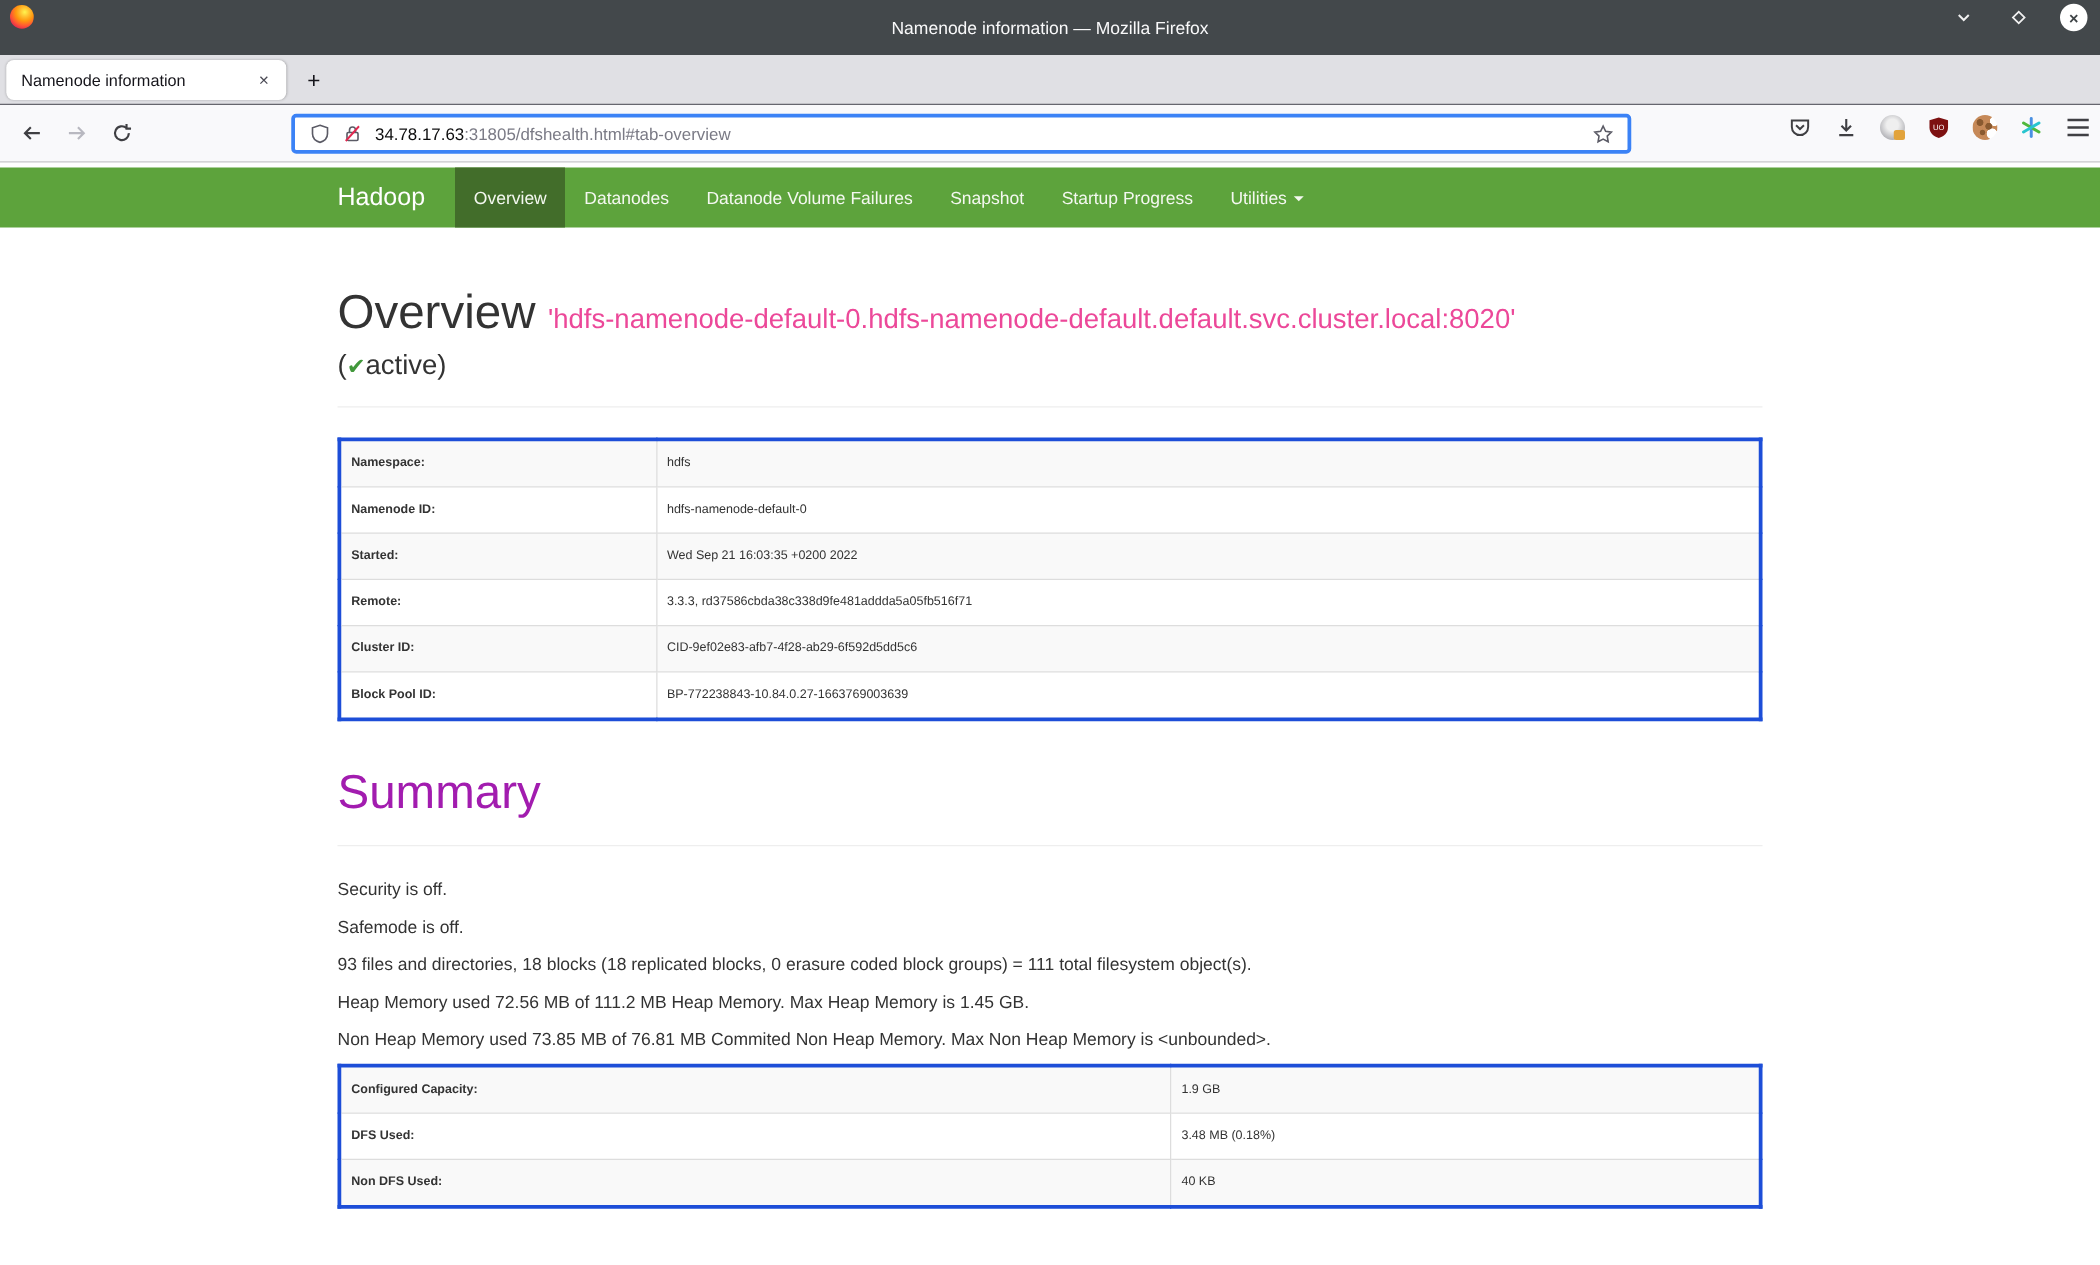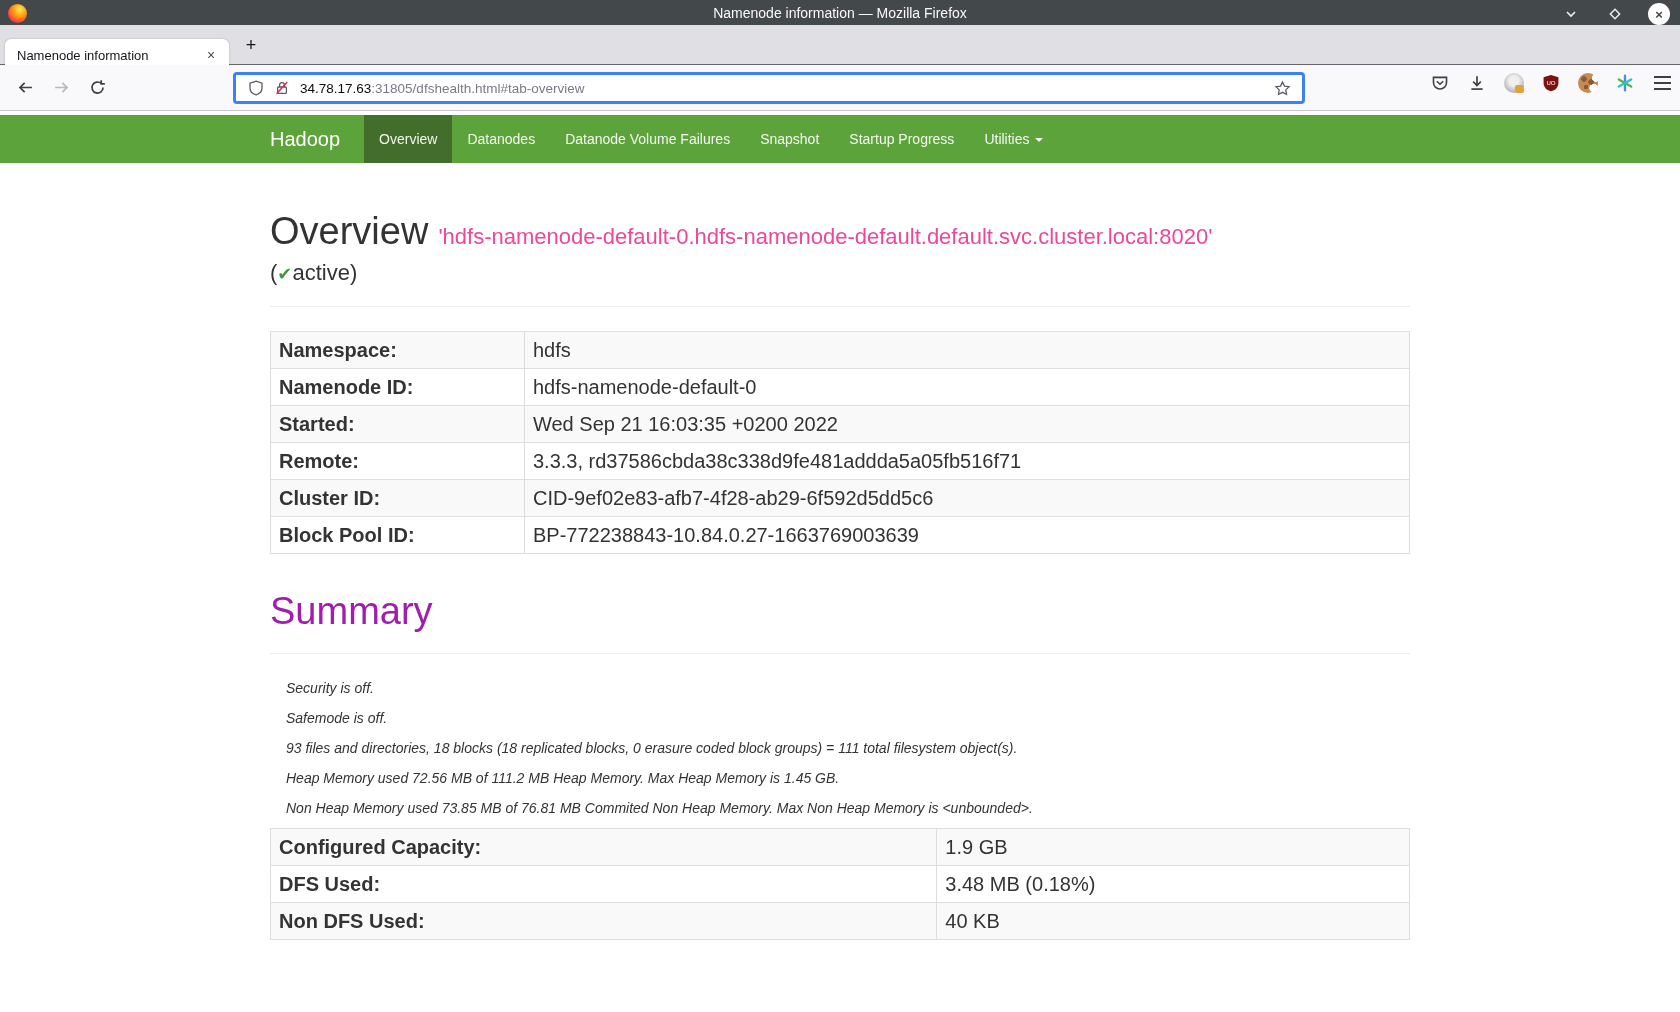--- a/index.html
+++ b/index.html
@@ -1,31 +1,31 @@
 <!DOCTYPE html>
 <html><head>
 <meta charset="utf-8">
 <style>
   * { margin:0; padding:0; box-sizing:border-box; }
   html,body { width:1680px; height:1012px; overflow:hidden; background:#fff;
               font-family:"Liberation Sans", sans-serif; }
 
   
-  .titlebar { position:relative; height:25px; background:#43484b; display:flex; align-items:center; }
+  .titlebar { position:relative; height:44px; background:#43484b; display:flex; align-items:center; }
   .fx-logo { position:absolute; left:8px; top:4px; width:19px; height:19px; border-radius:50%;
              background:radial-gradient(circle at 62% 30%, #fff44f 0%, #ffbd2e 22%, #ff980e 40%, #ff5634 62%, #e22850 80%, #b5007f 100%); }
   .win-title { flex:1; text-align:center; color:#f9f9fa; font-size:14px; }
   .win-controls { position:absolute; right:10px; top:0; height:28px; display:flex; align-items:center; gap:22px; }
   .wc { width:22px; height:22px; display:flex; align-items:center; justify-content:center; cursor:default; }
   .wc svg { display:block; }
   .wc-close { background:#fff; border-radius:50%; color:#3f4447; font-size:13px; font-weight:bold; }
 
   
   .tabstrip { height:40px; background:#e0e0e4; border-bottom:1px solid #66666e; position:relative; display:flex; align-items:center; }
-  .tab { position:absolute; left:5px; top:14px; width:224px; height:32px; background:#fff; border-radius:6px;
+  .tab { position:absolute; left:5px; top:4px; width:224px; height:32px; background:#fff; border-radius:6px;
          box-shadow:0 0 2px rgba(0,0,0,.25); display:flex; align-items:center; padding:0 8px 0 12px; }
   .tab-label { flex:1; font-size:13px; color:#15141a; white-space:nowrap; overflow:hidden; }
   .tab-close { color:#4a4a55; font-size:14px; width:20px; height:20px; display:flex; align-items:center; justify-content:center; border-radius:3px; }
   .newtab { position:absolute; left:238px; top:7px; width:26px; height:26px; font-size:18px; color:#15141a;
             display:flex; align-items:center; justify-content:center; border-radius:4px; }
 
   
   .navtoolbar { height:46px; background:#f9f9fb; border-bottom:1px solid #c8c8cc; position:relative; display:flex; align-items:center; }
   .navbtn { width:30px; height:30px; display:flex; align-items:center; justify-content:center; border-radius:3px; }
   .navbtn.back { margin-left:10px; } .navbtn.fwd { margin-left:6px; } .navbtn.reload { margin-left:6px; }
@@ -59,28 +59,28 @@
   .caret { display:inline-block; margin-left:5px; vertical-align:middle;
            border-top:4px solid #f4f8f0; border-left:4px solid transparent; border-right:4px solid transparent; }
 
   
   .page { width:1140px; margin:0 auto; color:#333; }
   .ovh { margin-top:46px; font-size:38px; font-weight:400; color:#333; line-height:1.2; }
   .ovh .endpoint { font-size:22px; color:#ec4899; margin-left:10px; font-weight:400; }
   .status-line { font-size:22px; color:#333; margin-top:5px; }
   .status-line .check { color:#41983b; font-size:18px; }
   hr { border:0; border-top:1px solid #eee; margin:20px 0 24px; }
-  table { width:100%; border-collapse:collapse; border:1px solid #1d4ed8; font-size:20px; }
+  table { width:100%; border-collapse:collapse; border:3px solid #1d4ed8; font-size:10px; }
   td { border:1px solid #ddd; padding:8px; line-height:20px; vertical-align:top; color:#333; }
   tr:nth-child(odd) td { background:#f9f9f9; }
   td.lbl { font-weight:bold; }
   .t-info td.lbl { width:22.3%; }
   .t-cap td.lbl { width:58.5%; }
   .sumh { margin-top:36px; font-size:38px; font-weight:400; color:#a21caf; }
-  .page p { font-size:14px; line-height:20px; margin:0 16px 10px;font-style:italic; }
+  .page p { font-size:14px; line-height:20px; margin:0 0 10px; }
   .t-cap { margin-top:8px; }
 </style>
 </head>
 <body>
 
 <div class="titlebar">
   <div class="fx-logo"></div>
   <div class="win-title">Namenode information — Mozilla Firefox</div>
   <div class="win-controls">
     <div class="wc">

